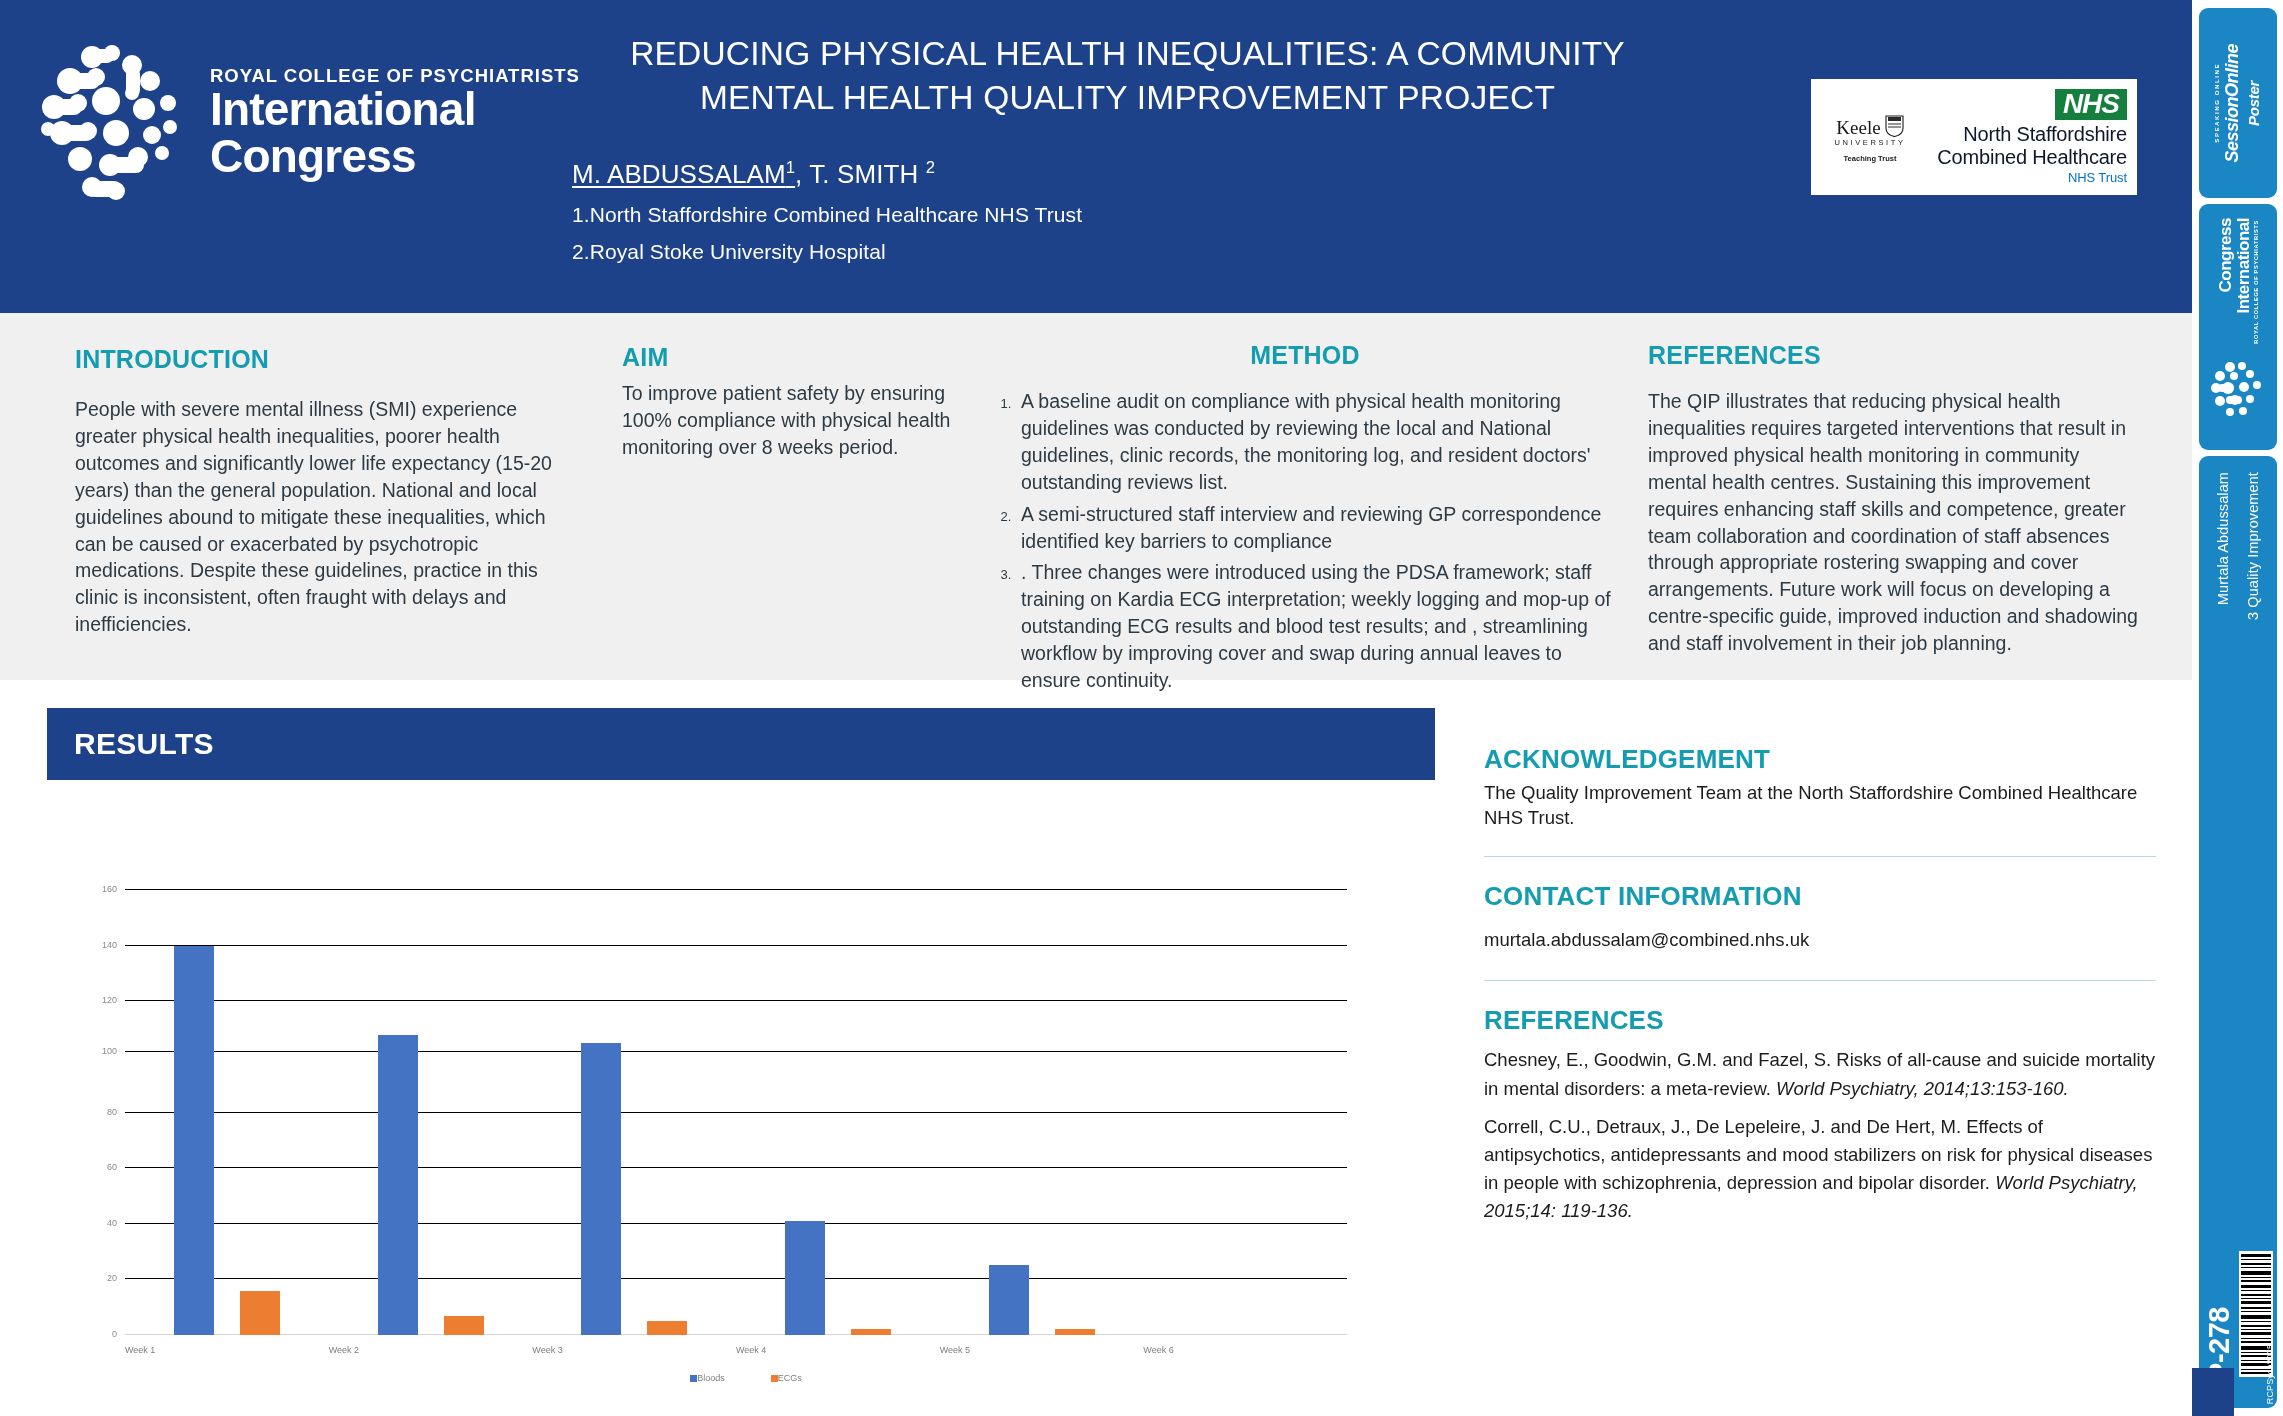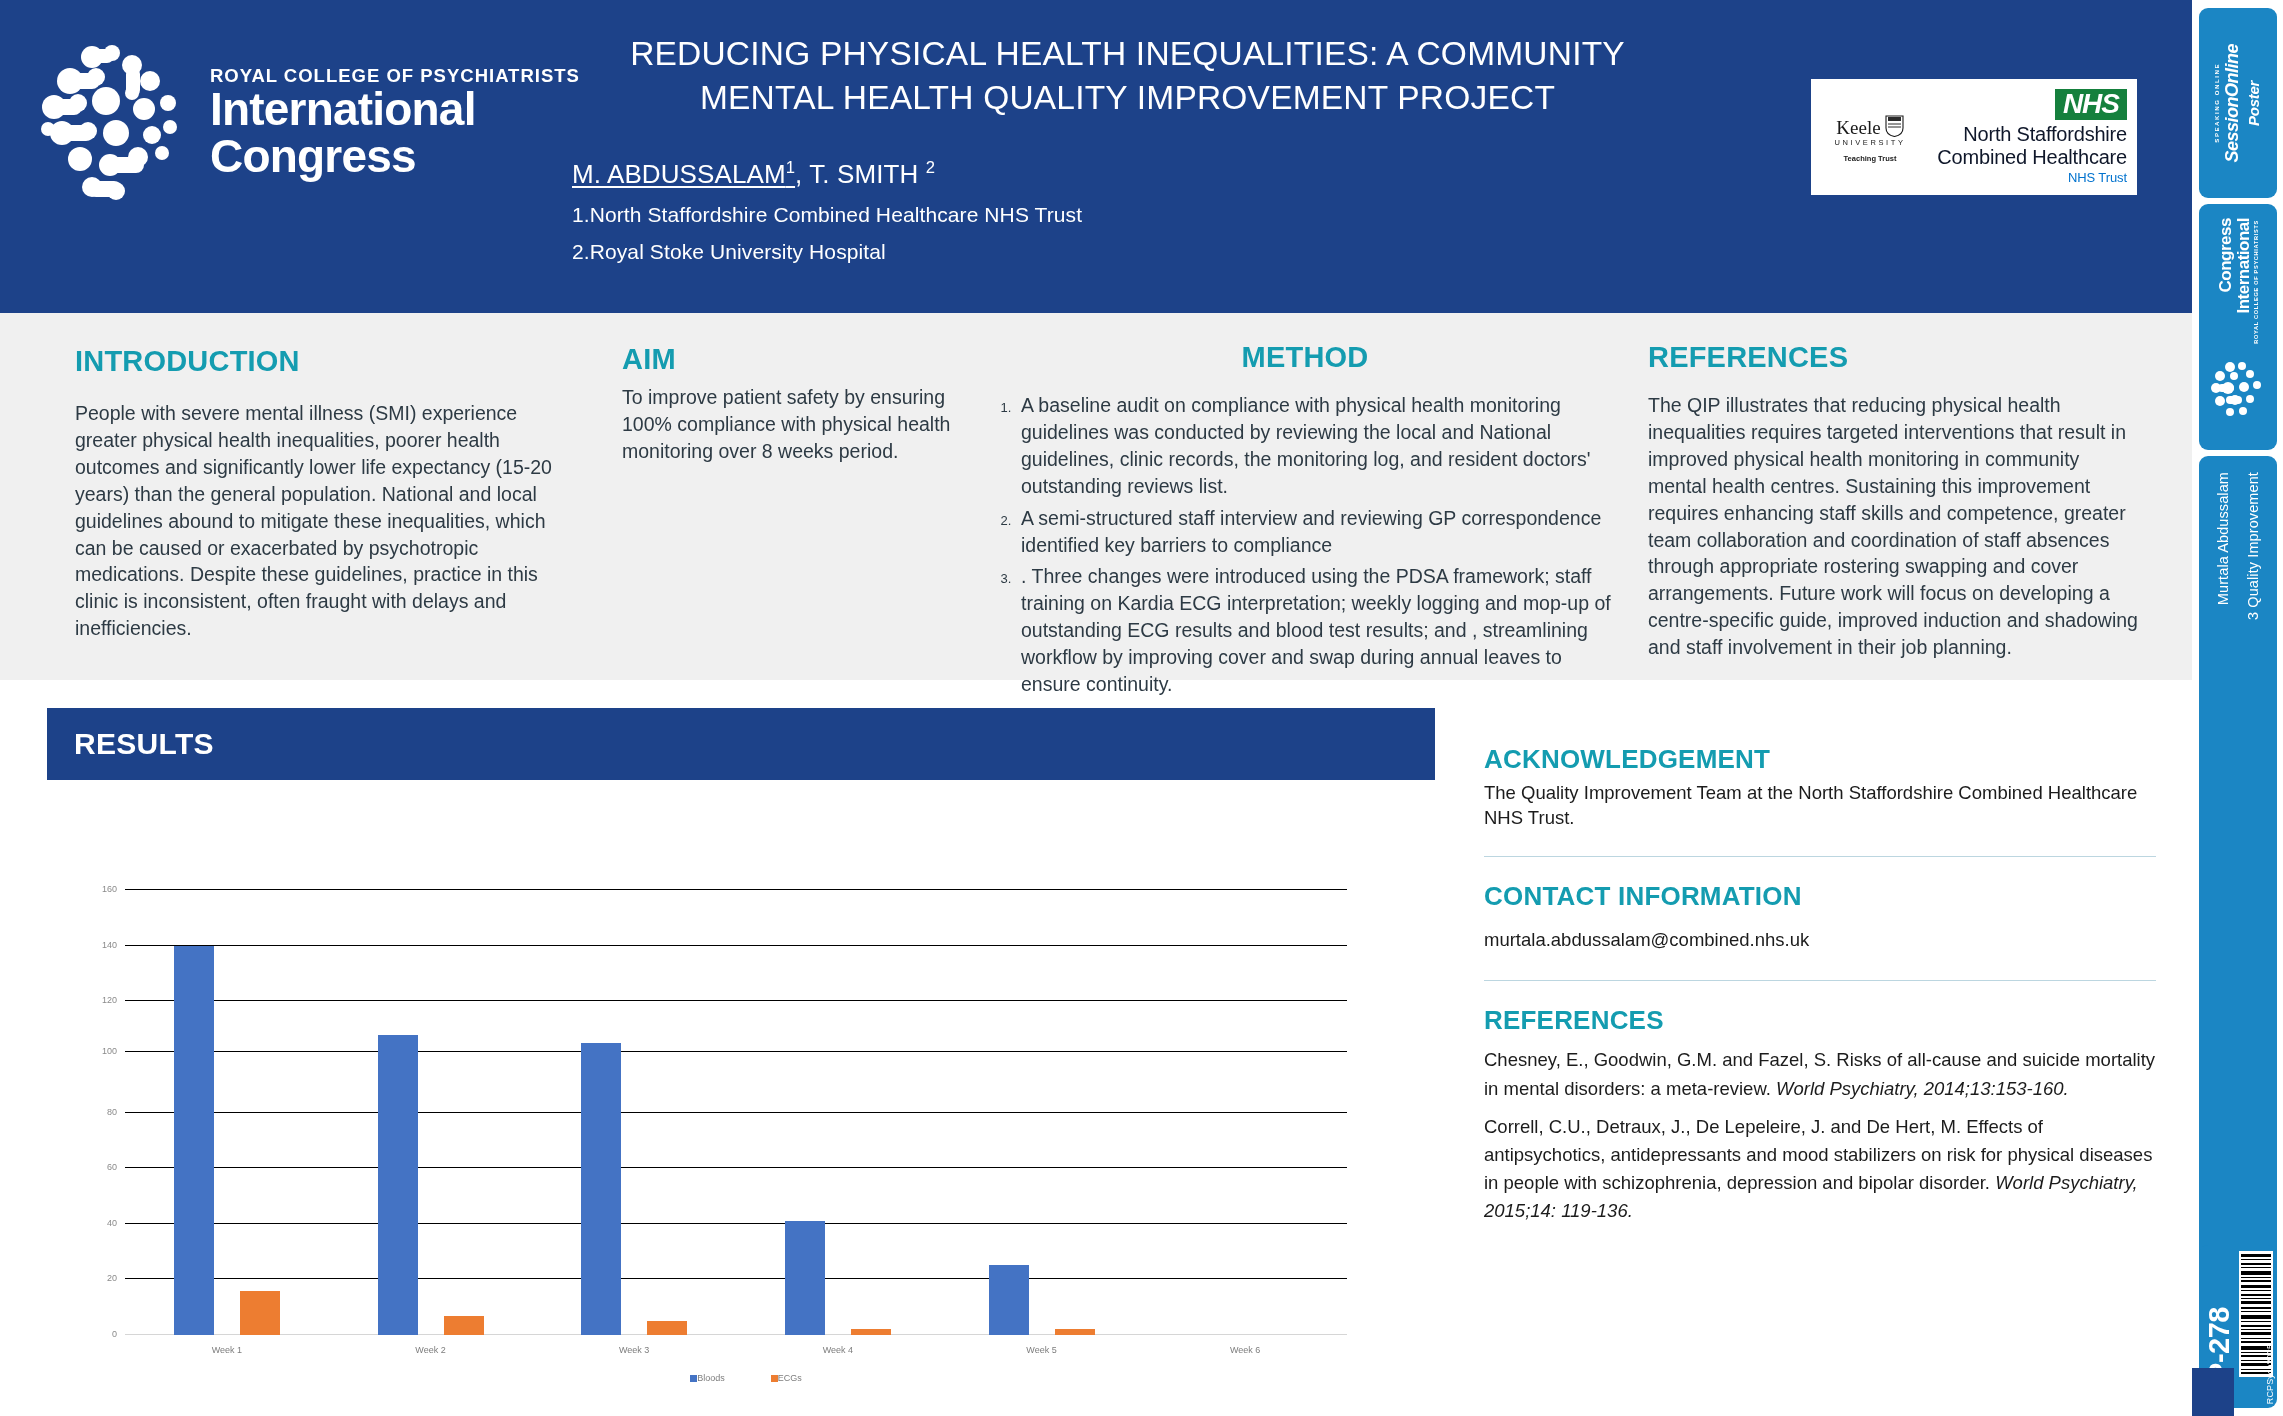--- a/index.html
+++ b/index.html
@@ -109,21 +109,21 @@
 
   
   .strip {
     position: absolute;
     left: 0; top: 313px;
     width: 2192px; height: 367px;
     background: #f0f0f0;
   }
   .sec-head {
     color: #149cb0;
-    font-size: 29px;
+    font-size: 25px;
     font-weight: 700;
     letter-spacing: 0.2px;
   }
   .body-text {
     color: #2d3a44;
     font-size: 19.5px;
     line-height: 1.38;
   }
   .col-intro { position: absolute; left: 75px; top: 32px; width: 500px; }
   .col-intro .sec-head { margin-bottom: 22px; }
@@ -195,21 +195,21 @@
     justify-content: center;
     align-items: flex-end;
     gap: 26px;
   }
   .bar { width: 40px; }
   .bar.bloods { background: #4473c4; }
   .bar.ecgs   { background: #ed7d31; }
   .xtick {
     position: absolute;
     bottom: -20px; left: 0; width: 100%;
-    text-align: center;
+    text-align: left;
     font-size: 9px; color: #7d7d7d;
   }
   .legend {
     position: absolute;
     left: 0; width: 100%;
     bottom: -48px;
     display: flex; justify-content: center; gap: 26px;
     font-size: 9px; color: #7d7d7d;
   }
   .legend .item { display: flex; align-items: center; gap: 0; padding-left: 20px; }

